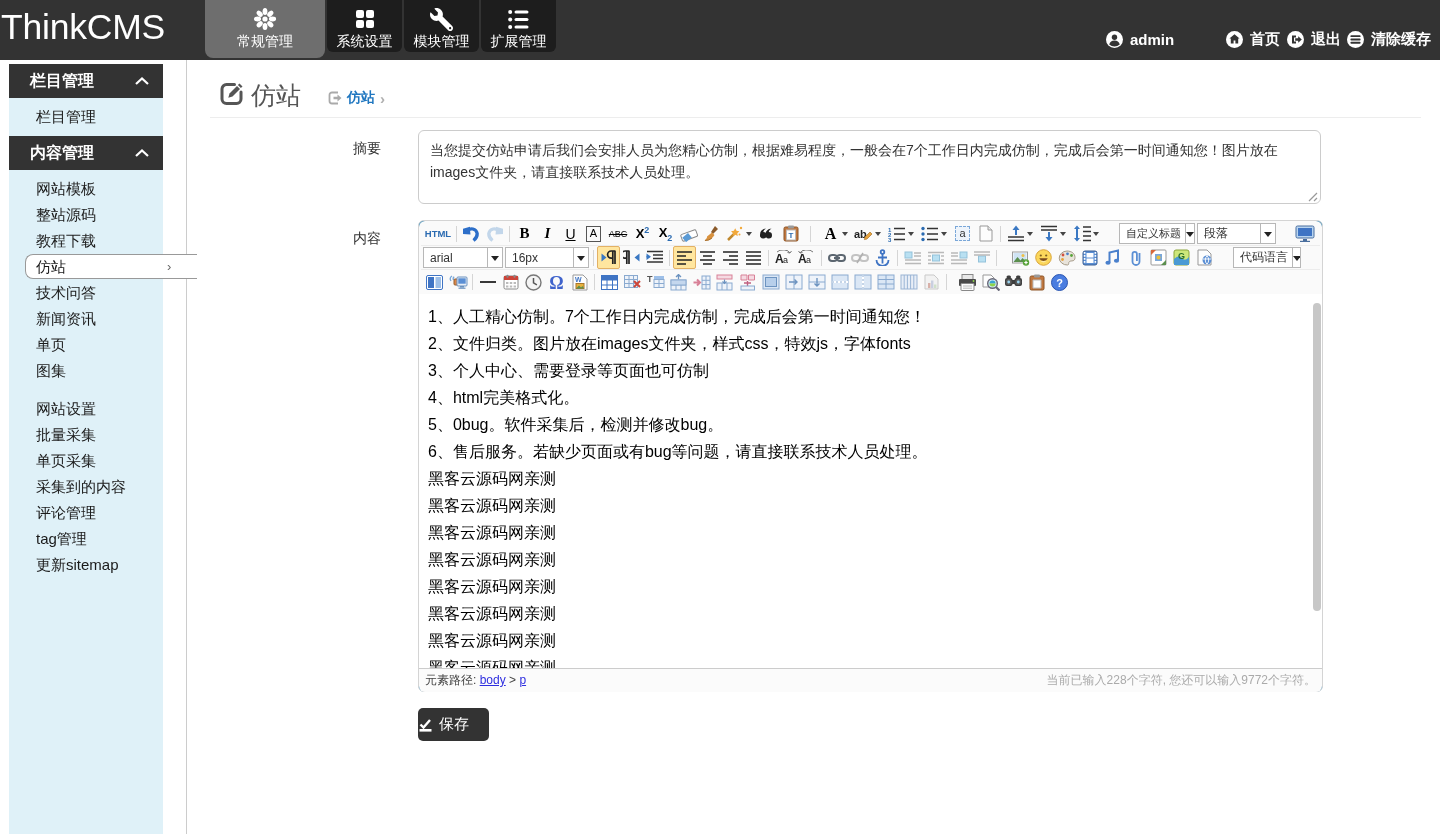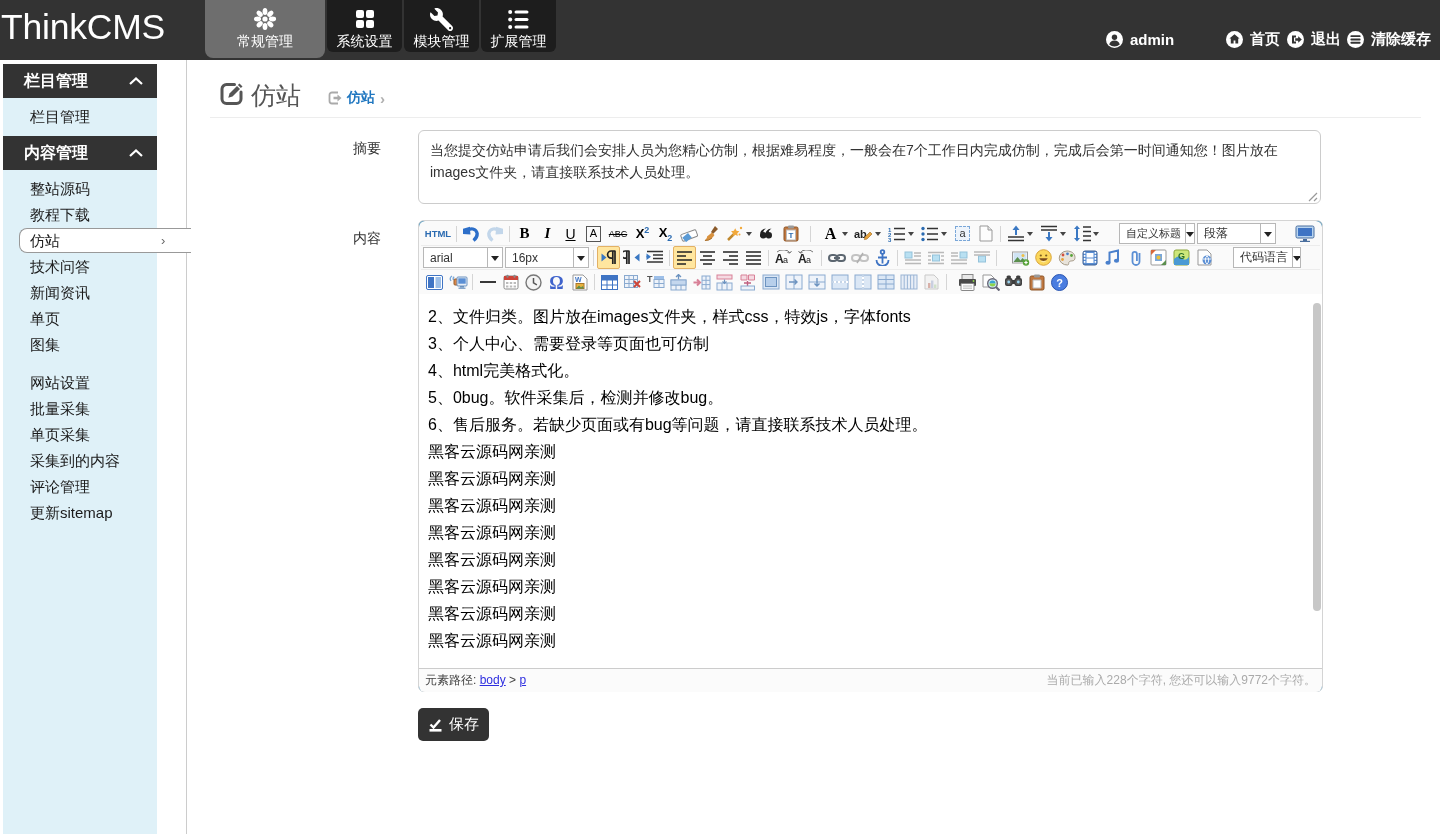--- a/index.html
+++ b/index.html
@@ -6,21 +6,21 @@
 html,body{width:1440px;height:834px;background:#fff;font-family:"Liberation Sans",sans-serif;overflow:hidden}
 #topbar{position:absolute;left:0;top:0;width:1440px;height:60px;background:#333}
 #logo{position:absolute;left:1px;top:7px;font-size:35.5px;color:#fff;letter-spacing:-0.2px}
 #tabs{position:absolute;left:205px;top:0;display:flex}
 .tab{width:75px;height:52px;background:#1d1d1d;border-radius:0 0 6px 6px;margin-right:2px;color:#fff;text-align:center}
 .tab.act{width:120px;height:58px;background:#6e6e6e;border-radius:0 0 8px 8px}
 .tab .ti{height:30px;display:flex;align-items:center;justify-content:center;padding-top:8px}
 .tab .tl{font-size:14px;font-weight:400;margin-top:3px}
 .tr-item{position:absolute;top:29px;height:20px;display:flex;align-items:center;color:#fff;font-size:15px;font-weight:600}
 .tr-item svg{margin-right:7px}
-#sidebar{position:absolute;left:3px;top:60px;width:154px;height:774px;background:#dff1f8}
+#sidebar{position:absolute;left:9px;top:60px;width:154px;height:774px;background:#dff1f8}
 #sbline{position:absolute;left:186px;top:60px;width:1px;height:774px;background:#ccc}
 .shead{height:34px;background:#333;color:#fff;font-size:16px;font-weight:600;line-height:34px;padding-left:21px;position:relative}
 .shead svg{position:absolute;right:14px;top:13px}
 .smenu{padding:6px 0}
 .smenu li{list-style:none;height:26px;line-height:26px;padding-left:27px;font-size:15px;color:#1a1a1a;position:relative}
 li.sel .selbox{position:absolute;left:16px;top:0;width:172px;height:25px;background:#fff;border:1px solid #999;border-right:none;border-radius:8px 0 0 8px;z-index:2}
 li.sel .selt{position:relative;z-index:3}
 li.sel .selc{position:absolute;z-index:3;left:158px;top:0;color:#666;font-size:13px}
 #main{position:absolute;left:187px;top:60px;width:1253px;height:774px;background:#fff}
 #titleicon{position:absolute;left:33px;top:22px}
@@ -42,21 +42,21 @@
 .hl{background:#ffe69f;border:1px solid #e3b165;border-radius:2px}
 .ts{height:21px;border:1px solid #b7b7b7;background:#fff;display:inline-flex;align-items:center;font-size:12px;color:#333;position:relative;margin:0 1px;flex:none;white-space:nowrap;overflow:hidden}
 .ts .tst{padding:0 4px 0 6px;flex:1}
 .ts .tsc{width:15px;height:100%;border-left:1px solid #b7b7b7;display:flex;align-items:center;justify-content:center}
 .ts .tsc:after{content:"";border:4px solid transparent;border-top:5px solid #222;margin-top:5px}
 #econtent{position:absolute;left:0;top:73px;width:903px;height:374px;background:#fff;overflow:hidden;font-size:16px;line-height:27px;color:#000;padding:9px 9px}
 #escroll{position:absolute;left:894px;top:82px;width:8px;height:308px;background:#c7c7c7;border-radius:4px}
 #ebottom{position:absolute;left:0;top:447px;width:903px;height:24px;background:#fbfbfb;border-top:1px solid #ccc;border-radius:0 0 6px 6px;font-size:12px;color:#444;display:flex;align-items:center;padding:0 6px}
 #ebottom a{color:#2e2ee0;text-decoration:underline}
 #ebottom .right{margin-left:auto;color:#aaa}
-#savebtn{position:absolute;left:231px;top:648px;width:71px;height:33px;background:#333;border-radius:5px;color:#fff;font-size:15px;display:flex;align-items:center;justify-content:center}
+#savebtn{position:absolute;left:231px;top:648px;width:71px;height:33px;background:#333;border-radius:5px;color:#fff;font-size:15px;display:flex;align-items:center;justify-content:flex-start}
 #savebtn svg{margin-right:6px}
 </style>
 </head>
 <body>
 <div id="topbar">
   <div id="logo">ThinkCMS</div>
   <div id="tabs">
     <div class="tab act">
         <div class="ti">
           <svg width="26" height="26" viewBox="0 0 26 26" fill="#fff">
@@ -136,34 +136,36 @@
   <div class="shead">栏目管理<svg width="14" height="8" viewBox="0 0 14 8">
         <path d="M1 7 L7 1.5 L13 7" stroke="#fff" stroke-width="2.2" fill="none"></path>
       </svg></div>
   <ul class="smenu">
       <li>栏目管理</li>
     </ul>
   <div class="shead">内容管理<svg width="14" height="8" viewBox="0 0 14 8">
         <path d="M1 7 L7 1.5 L13 7" stroke="#fff" stroke-width="2.2" fill="none"></path>
       </svg></div>
   <ul class="smenu">
+    <li>网站模板</li>
     <li>整站源码</li>
     <li>教程下载</li>
     <li class="sel"><div class="selbox"></div><span class="selt">仿站</span><span class="selc">›</span></li>
     <li>技术问答</li>
     <li>新闻资讯</li>
     <li>单页</li>
     <li>图集</li>
   </ul>
   <ul class="smenu">
     <li>网站设置</li>
     <li>批量采集</li>
     <li>单页采集</li>
     <li>采集到的内容</li>
     <li>评论管理</li>
+    <li>tag管理</li>
     <li>更新sitemap</li>
   </ul>
 </div>
 <div id="sbline"></div>
 <div id="main">
   <div id="titleicon"><svg width="24" height="24" viewBox="0 0 24 24">
         <path d="M14.5 2.5 H6.5 A4.5 4.5 0 0 0 2 7 v10 a4.5 4.5 0 0 0 4.5 4.5 h10 A4.5 4.5 0 0 0 21 17 V10" stroke="#555" stroke-width="3" fill="none" stroke-linecap="round"></path>
         <path d="M9.5 11.5 L17 4 l3 3 -7.5 7.5 -4.2 1.2z" fill="#555"></path>
         <path d="M19.5 1.5 l3 3 -1.6 1.6 -3-3z" fill="#555"></path>
       </svg></div>
@@ -797,20 +799,21 @@
           </span>
         <span class="i">
             <svg width="17" height="17" viewBox="0 0 17 17">
               <circle cx="8.5" cy="8.5" r="8" fill="#4a7de0" stroke="#2a55b0"></circle>
               <text x="8.5" y="12.5" font-size="11" font-weight="bold" text-anchor="middle" fill="#fff">?</text>
             </svg>
           </span>
       </div>
     </div>
     <div id="econtent">
+      <div>1、人工精心仿制。7个工作日内完成仿制，完成后会第一时间通知您！</div>
       <div>2、文件归类。图片放在images文件夹，样式css，特效js，字体fonts</div>
       <div>3、个人中心、需要登录等页面也可仿制</div>
       <div>4、html完美格式化。</div>
       <div>5、0bug。软件采集后，检测并修改bug。</div>
       <div>6、售后服务。若缺少页面或有bug等问题，请直接联系技术人员处理。</div>
       <div>黑客云源码网亲测</div>
       <div>黑客云源码网亲测</div>
       <div>黑客云源码网亲测</div>
       <div>黑客云源码网亲测</div>
       <div>黑客云源码网亲测</div>

